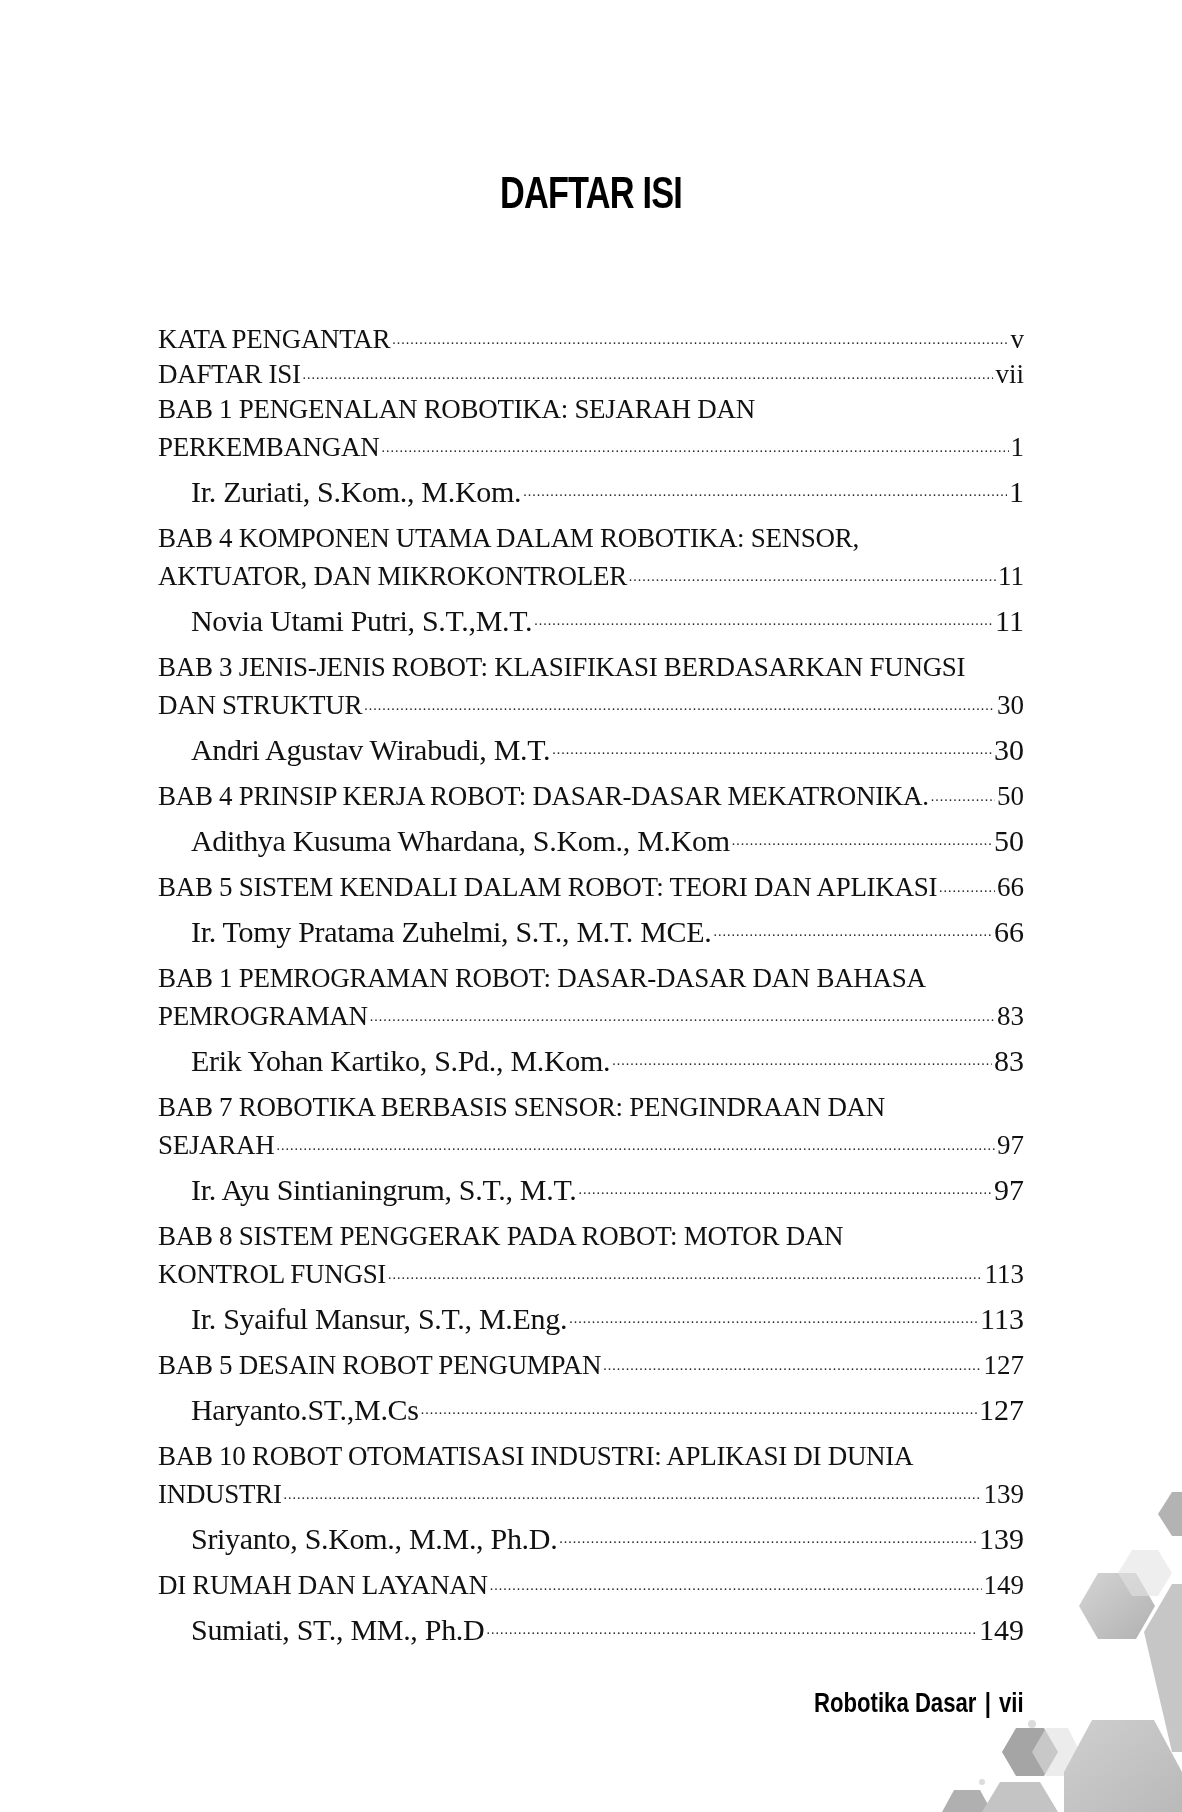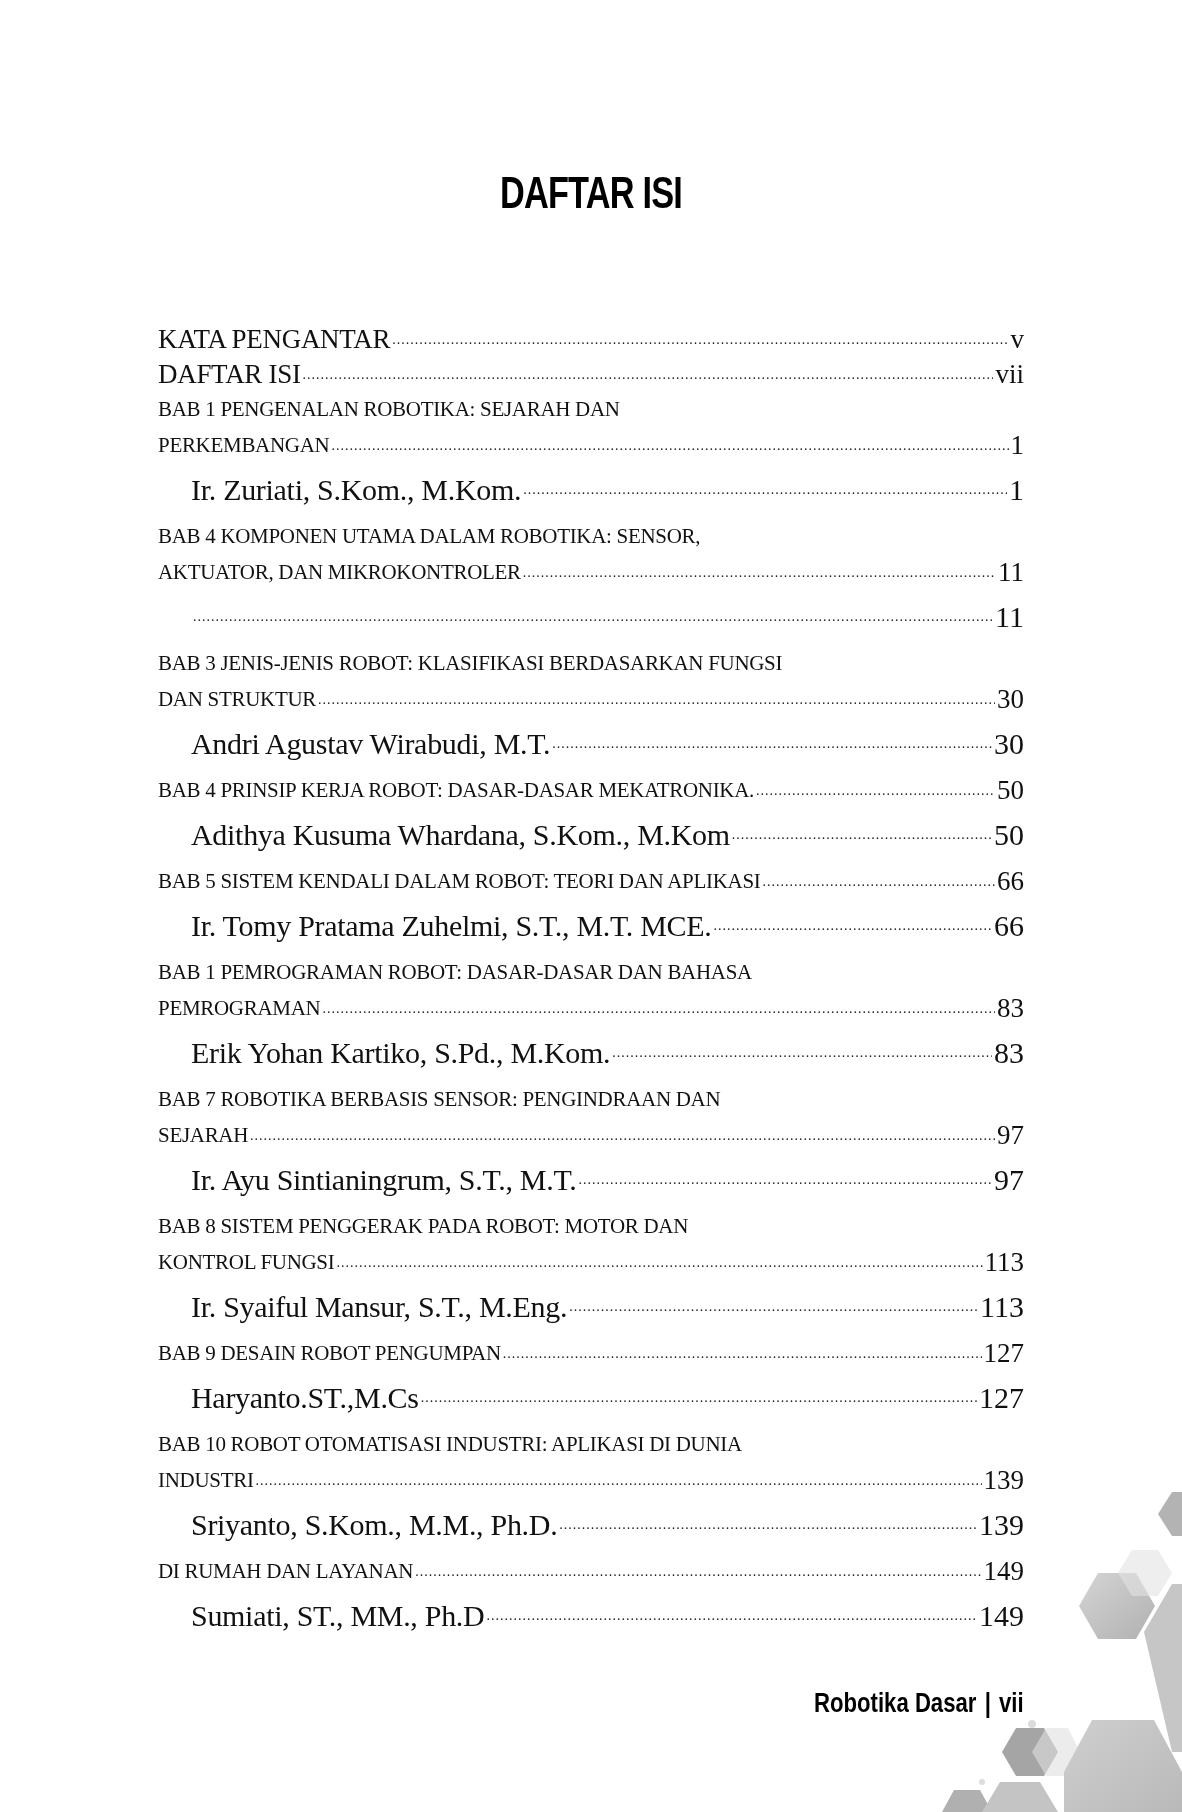--- a/index.html
+++ b/index.html
@@ -6,21 +6,21 @@
     body { width: 1182px; height: 1812px; position: relative; overflow: hidden; font-family: "Liberation Serif", "DejaVu Serif", serif; color: #111; }
     .page-title {
       position: absolute; top: 168px; left: 0; width: 1182px; text-align: center;
       font-family: "Liberation Sans", "DejaVu Sans", sans-serif; font-weight: bold;
       font-size: 44px; letter-spacing: -1px; transform: scaleX(0.78); transform-origin: center;
       color: #000;
     }
     .toc { position: absolute; left: 158px; top: 322px; width: 866px; }
     .entry { position: relative; }
     .row { display: flex; align-items: flex-start; white-space: nowrap; }
-    .label { flex: 0 0 auto; font-size: 21px; letter-spacing: -0.3px; }
+    .label { flex: 0 0 auto; font-size: 27px; letter-spacing: -0.3px; }
     .leader { flex: 1 1 auto; overflow: hidden; margin: 0 2px; font-size: 14px; letter-spacing: 1px; color: #222; align-self: baseline; }
     .leader::before { content: "........................................................................................................................................................................................................................................................................"; }
     .page { flex: 0 0 auto; font-size: 27px; }
     .top-row .label, .top-row .page { font-size: 27px; }
     .top-row { line-height: 35px; }
     .author-row { padding-left: 33px; line-height: 38px; margin-top: 8px; }
     .author-row .label, .author-row .page { font-size: 30px; }
     .chapter { margin-top: 10px; }
     .chapter.first { margin-top: 0; }
     .cont-row { line-height: 35px; }
@@ -65,20 +65,21 @@
         </div>
       </div>
       <div class="entry chapter">
         <div class="cont-row"><span class="label">BAB 4  KOMPONEN UTAMA DALAM ROBOTIKA: SENSOR,</span></div>
         <div class="row cont-row">
           <span class="label">AKTUATOR, DAN MIKROKONTROLER</span>
           <span class="leader"></span>
           <span class="page">11</span>
         </div>
         <div class="row author-row">
+          <span class="label">Novia Utami Putri, S.T.,M.T.</span>
           <span class="leader"></span>
           <span class="page">11</span>
         </div>
       </div>
       <div class="entry chapter">
         <div class="cont-row"><span class="label">BAB 3  JENIS-JENIS ROBOT: KLASIFIKASI BERDASARKAN FUNGSI</span></div>
         <div class="row cont-row">
           <span class="label">DAN STRUKTUR</span>
           <span class="leader"></span>
           <span class="page">30</span>
@@ -147,21 +148,21 @@
           <span class="page">113</span>
         </div>
         <div class="row author-row">
           <span class="label">Ir. Syaiful Mansur, S.T., M.Eng.</span>
           <span class="leader"></span>
           <span class="page">113</span>
         </div>
       </div>
       <div class="entry chapter">
         <div class="row cont-row">
-          <span class="label">BAB 9  DESAIN ROBOT PENGUMPAN</span>
+          <span class="label">BAB 5  DESAIN ROBOT PENGUMPAN</span>
           <span class="leader"></span>
           <span class="page">127</span>
         </div>
         <div class="row author-row">
           <span class="label">Haryanto.ST.,M.Cs</span>
           <span class="leader"></span>
           <span class="page">127</span>
         </div>
       </div>
       <div class="entry chapter">

